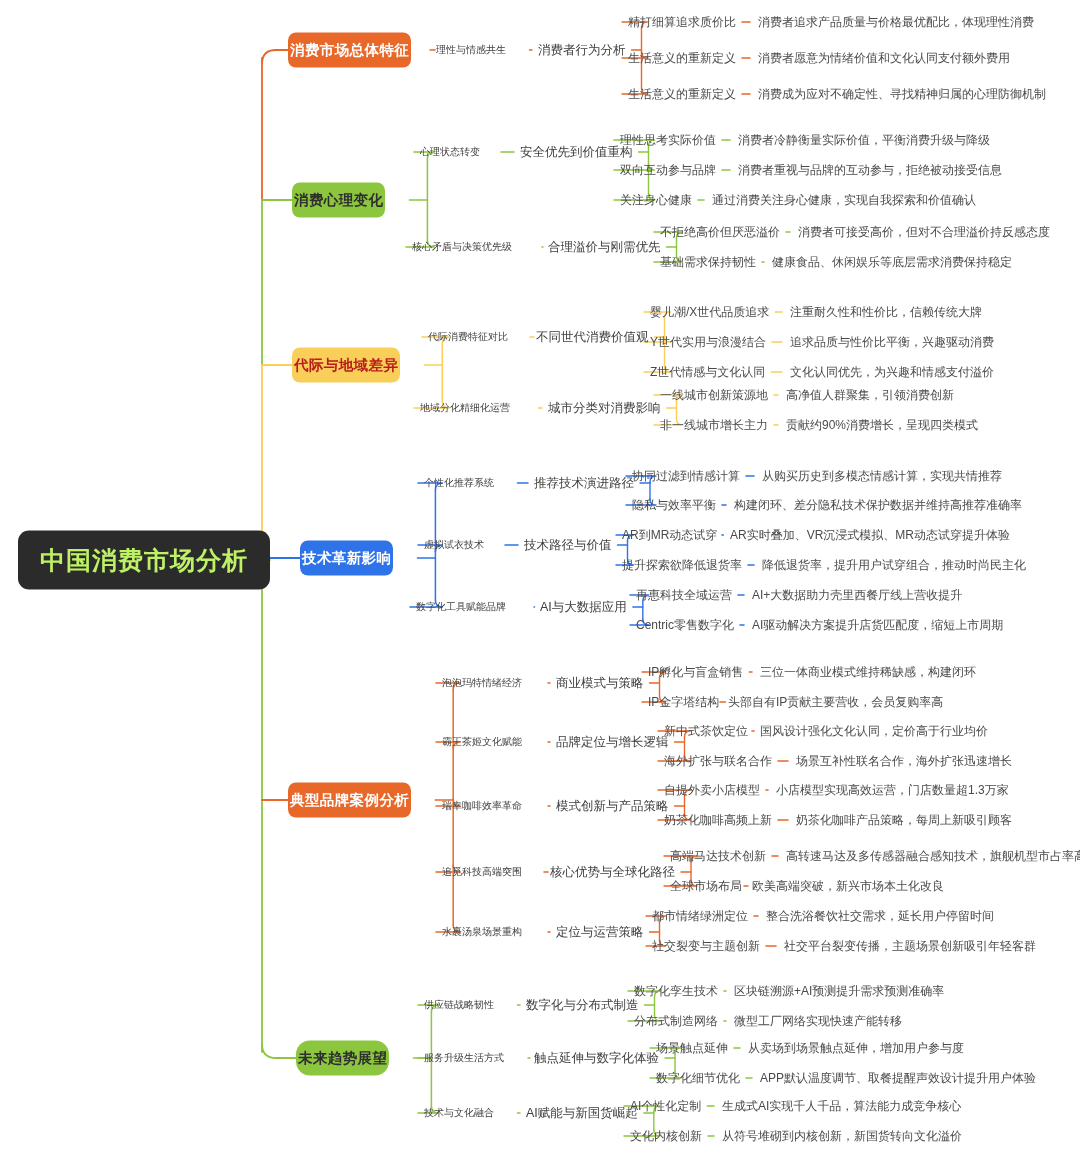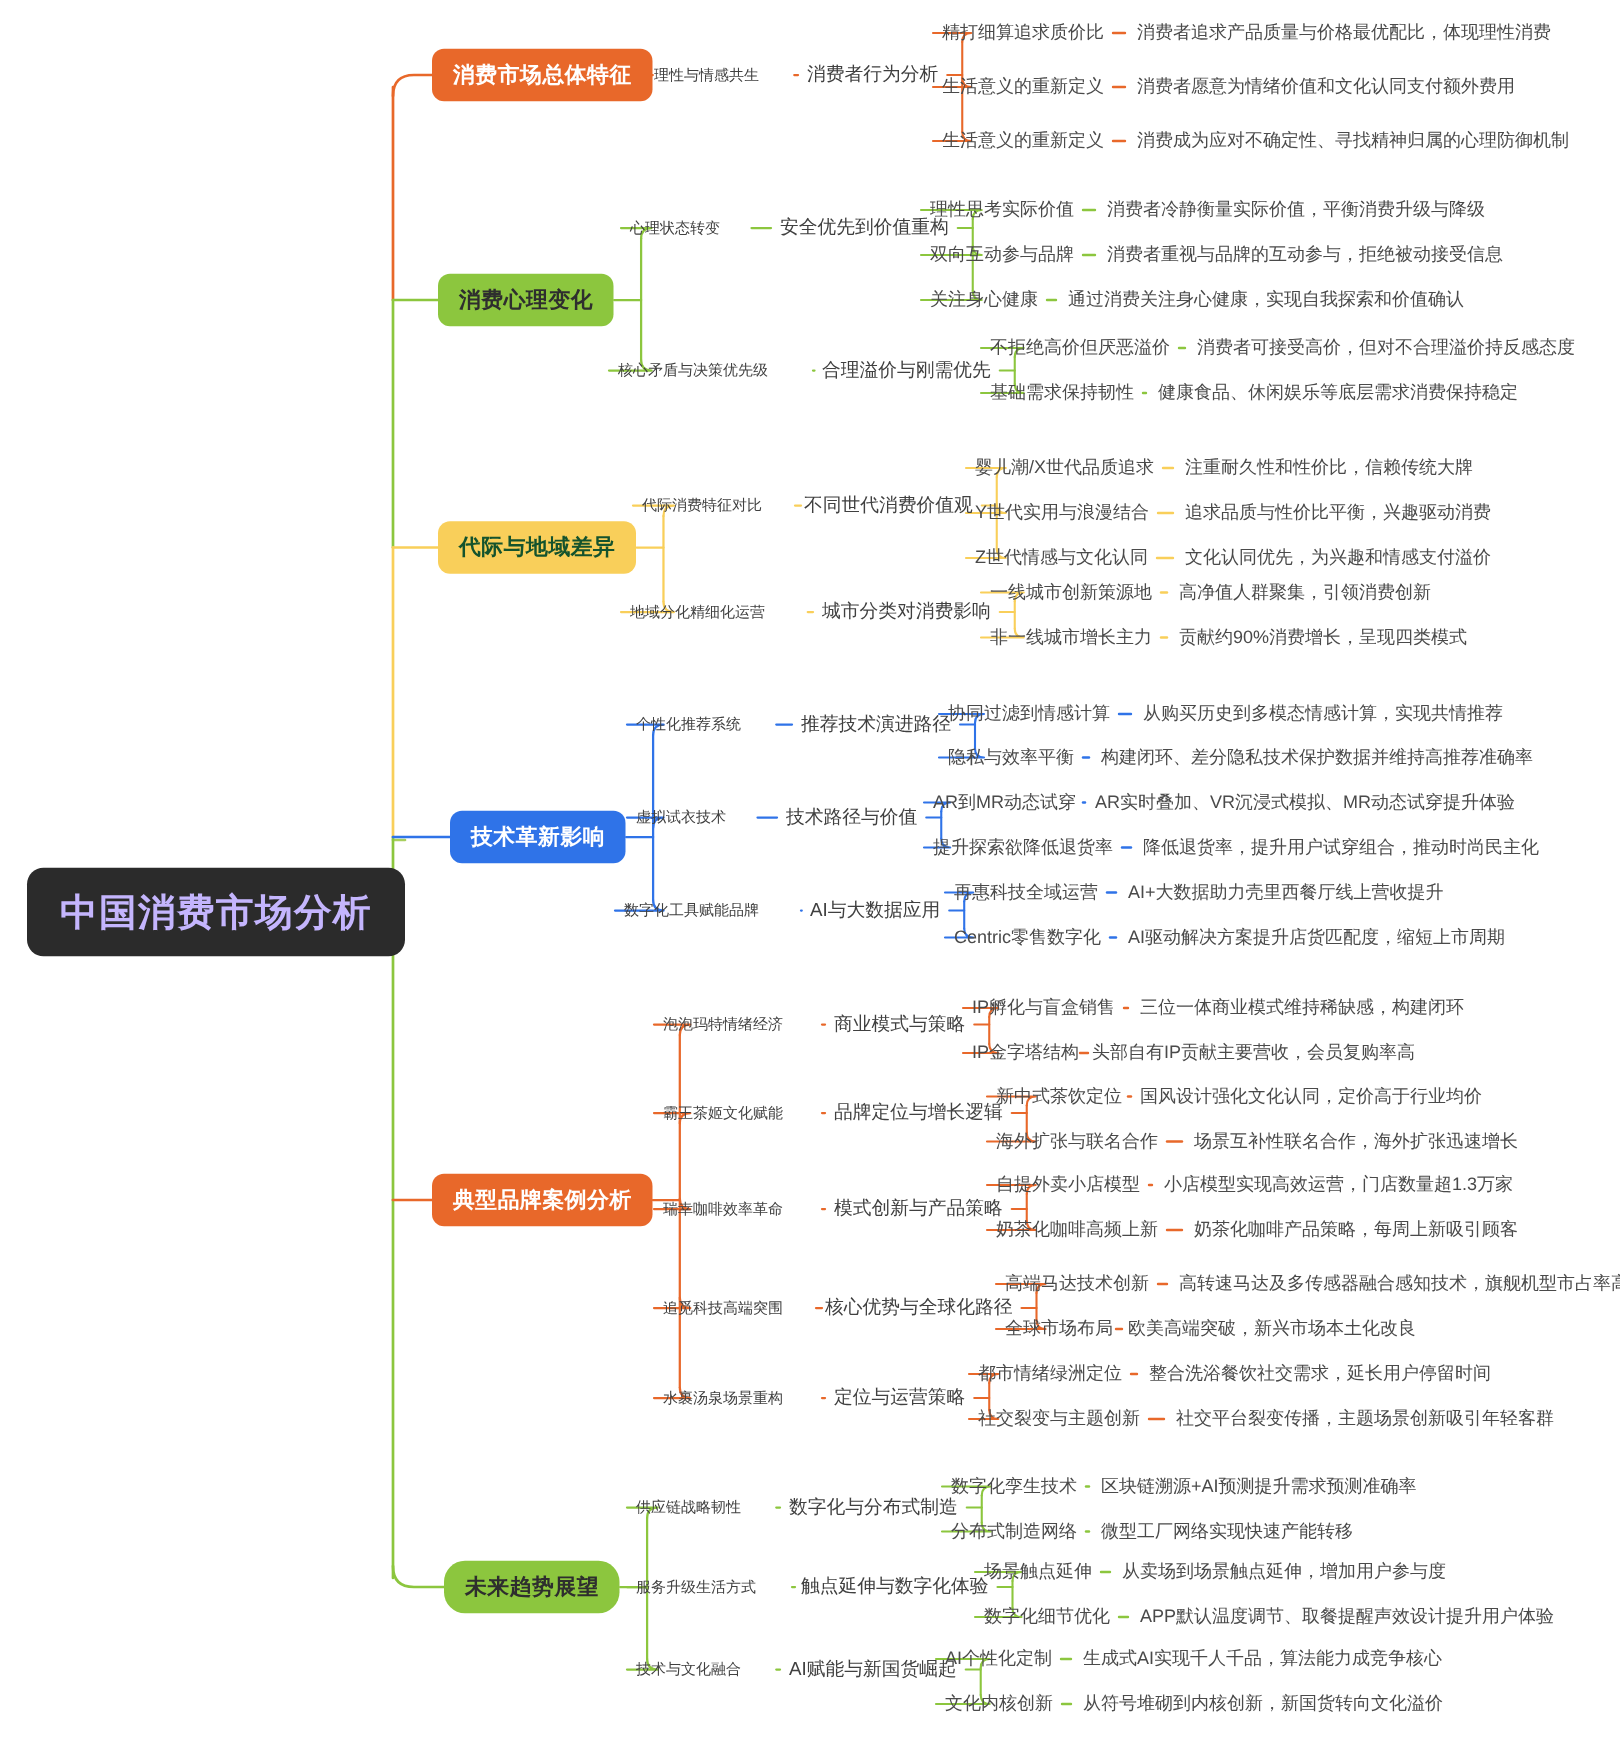--- a/index.html
+++ b/index.html
@@ -11,42 +11,41 @@
     overflow:hidden;
   }
   #canvas { position:relative; width:1080px; height:1170px; background:#fff; }
   #edges { position:absolute; left:0; top:0; width:1080px; height:1170px; }
 
   .node { position:absolute; white-space:nowrap; }
 
   
   .root {
     background:#2b2b2b;
-    color:#c4b5fd;
+    color:#bef264;
     font-weight:bold;
     font-size:25px;
     padding:13px 22px;
     border-radius:11px;
     letter-spacing:1px;
     transform:translateY(-50%);
-    margin-top:48px;
   }
 
   
   .lvl1 {
     font-size:14.5px;
     font-weight:bold;
-    padding:8px 14px;
+    padding:8px 2px;
     border-radius:8px;
     transform:translateY(-50%);
     letter-spacing:0.4px;
   }
   .lvl1.c-orange   { background:#E8682A; color:#ffffff; }
   .lvl1.c-green    { background:#8CC63E; color:#2e2e2e; }
-  .lvl1.c-yellow   { background:#F9CF5A; color:#14532d; }
+  .lvl1.c-yellow   { background:#F9CF5A; color:#b91c1c; }
   .lvl1.c-blue     { background:#2F73E8; color:#ffffff; }
   .lvl1.c-green2   { background:#8CC63E; color:#2e2e2e; }
 
   
   .lvl2, .lvl3, .lvl4 {
     transform:translateY(-50%);
     color:#404040;
   }
   .lvl2 { font-size:10px; }
   .lvl3 { font-size:12.5px; }

